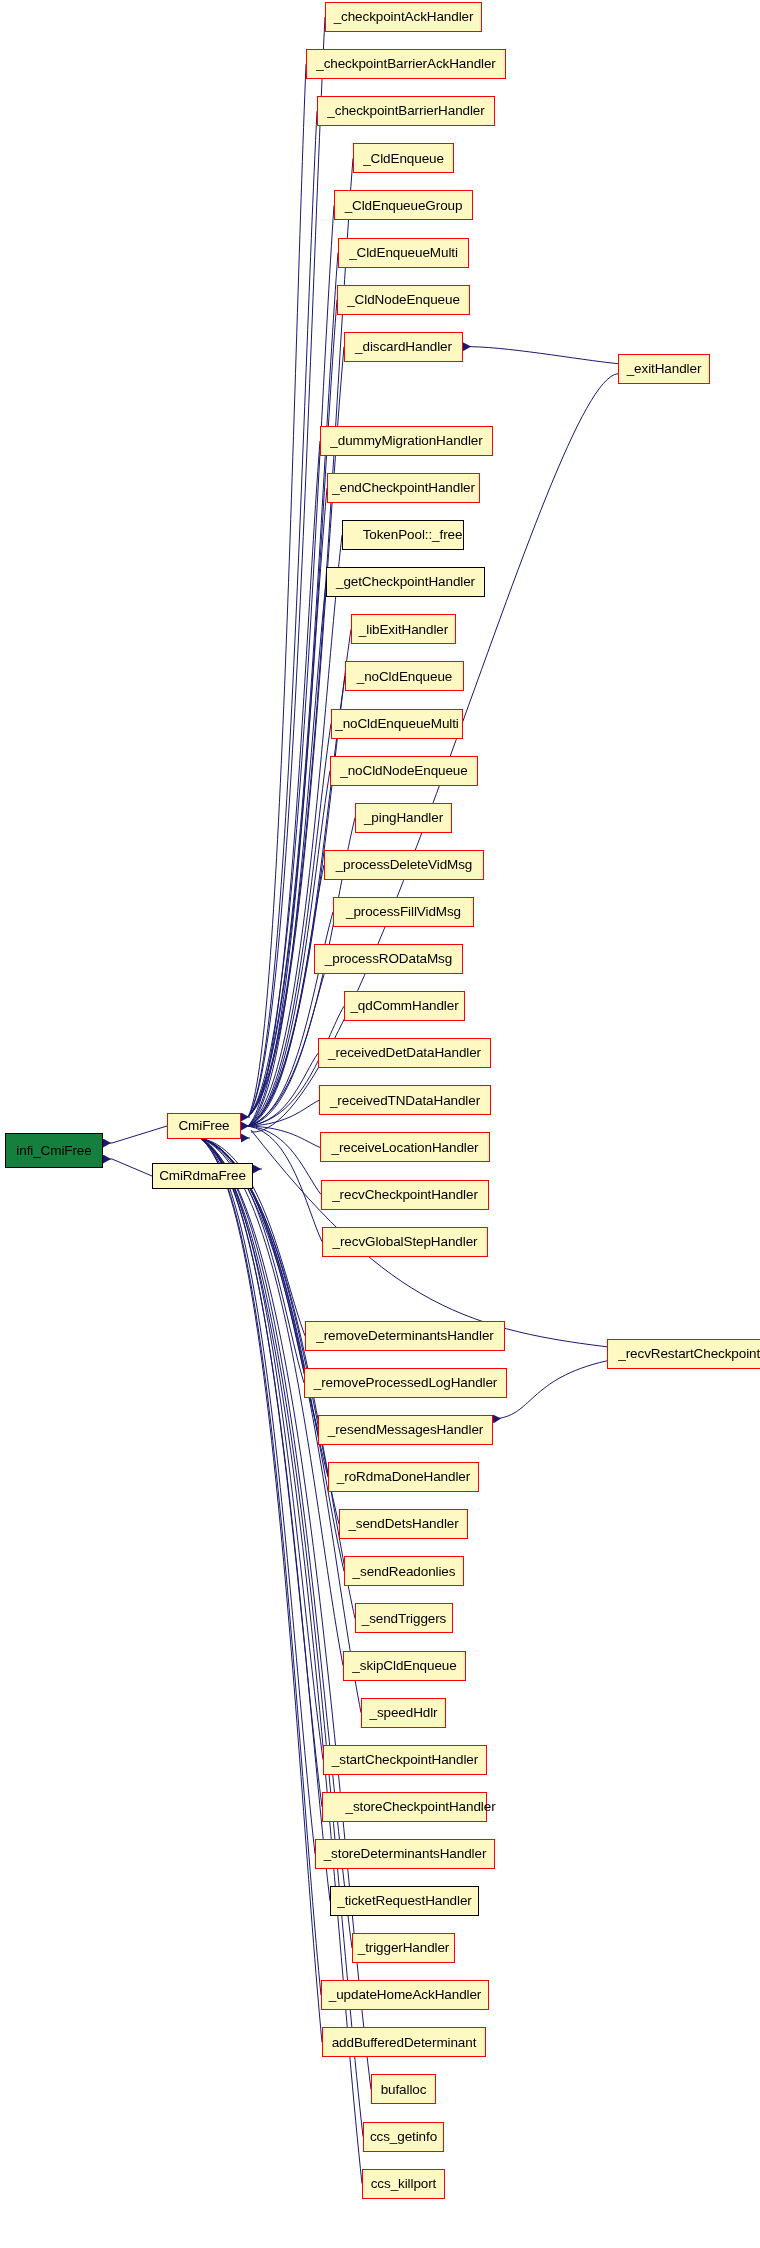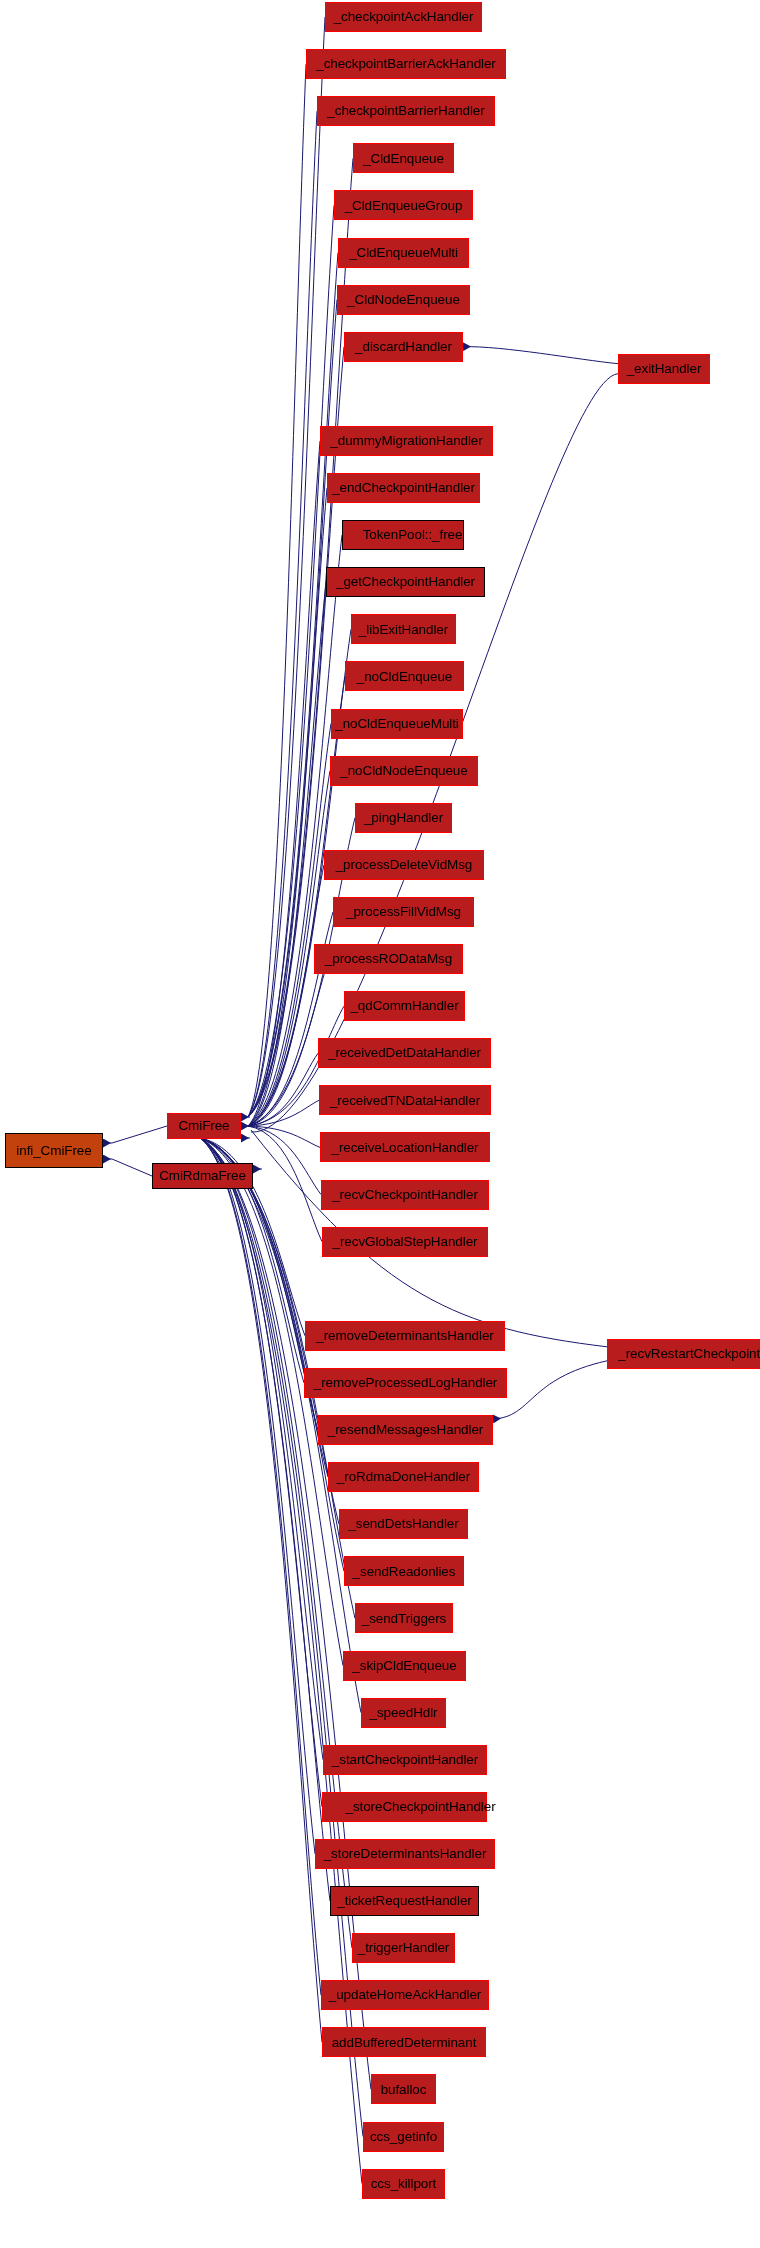--- a/index.html
+++ b/index.html
@@ -22,31 +22,31 @@
     width: 760px;
     height: 2248px;
     pointer-events: none;
   }
   .node {
     position: absolute;
     box-sizing: border-box;
     display: flex;
     align-items: center;
     justify-content: center;
-    background: #b91c1c;
+    background: #fef9c3;
     border: 1px solid #ff0000;
     font-size: 13.5px;
     color: #000000;
     white-space: nowrap;
     line-height: 1;
     letter-spacing: -0.1px;
   }
   .node.black-border { border-color: #000000; }
   .node.root {
-    background: #c2410c;
+    background: #15803d;
     border-color: #000000;
     border-width: 1px;
   }
   .node-label {
     display: block;
     pointer-events: none;
   }
 </style>
 </head>
 <body>

